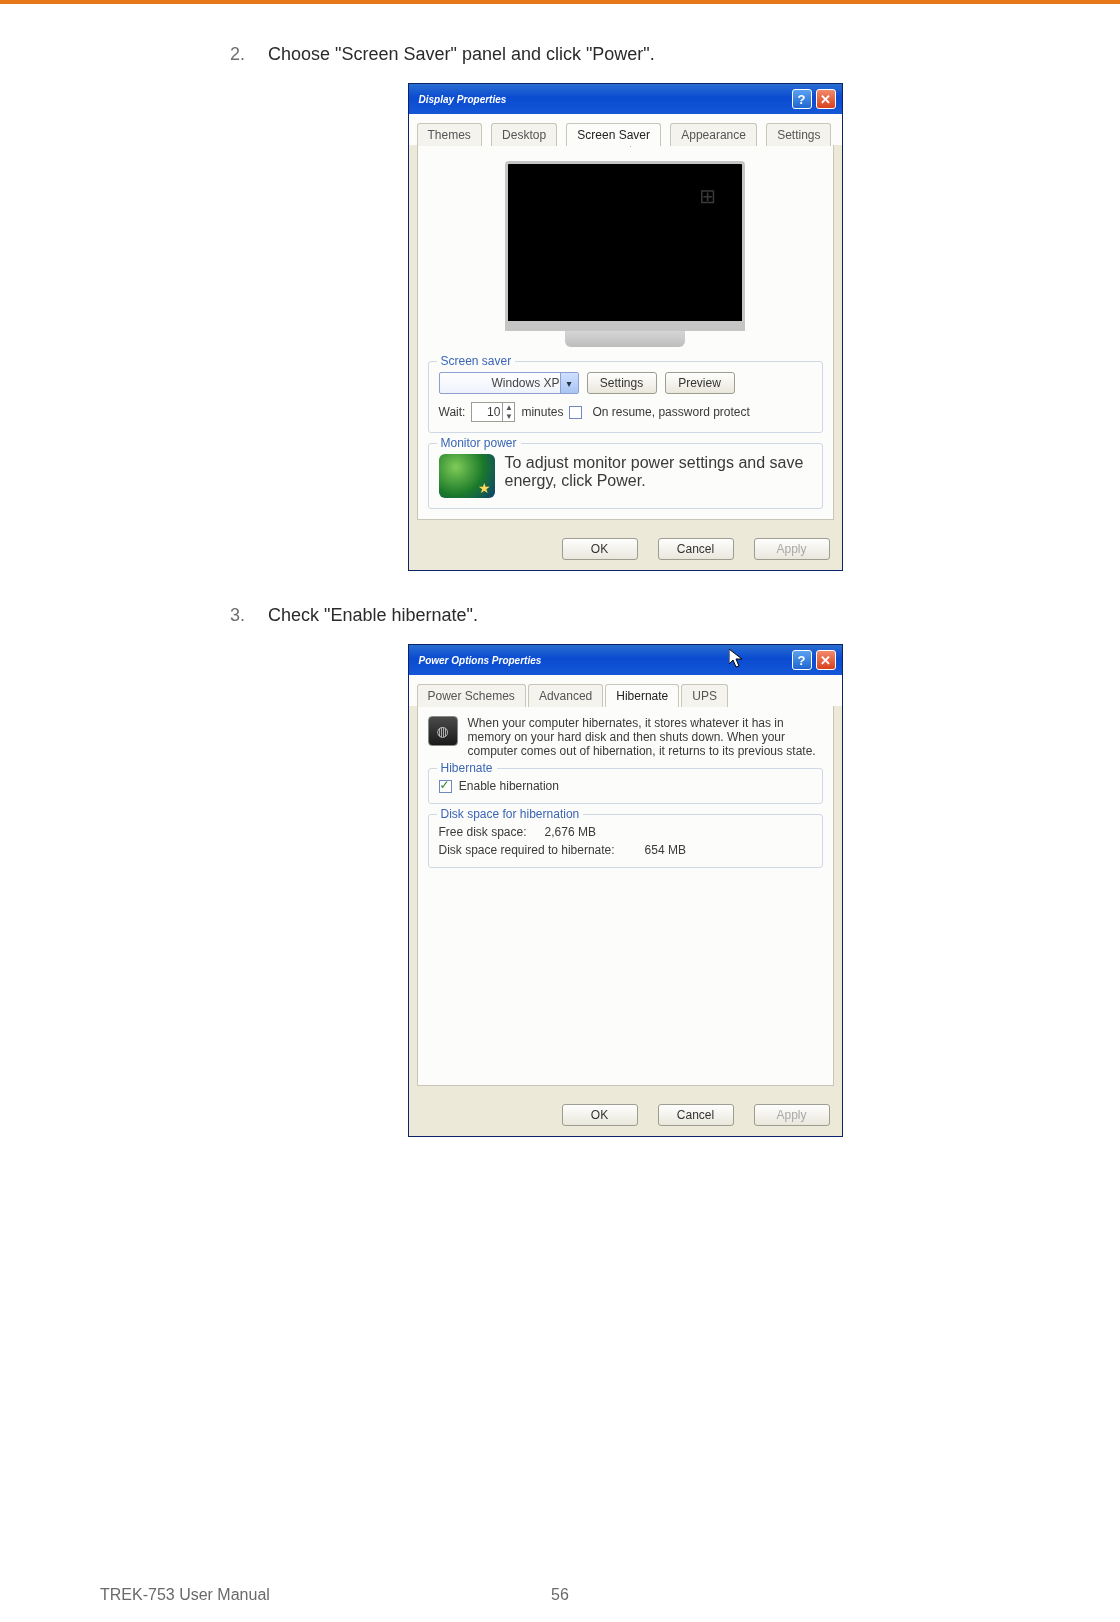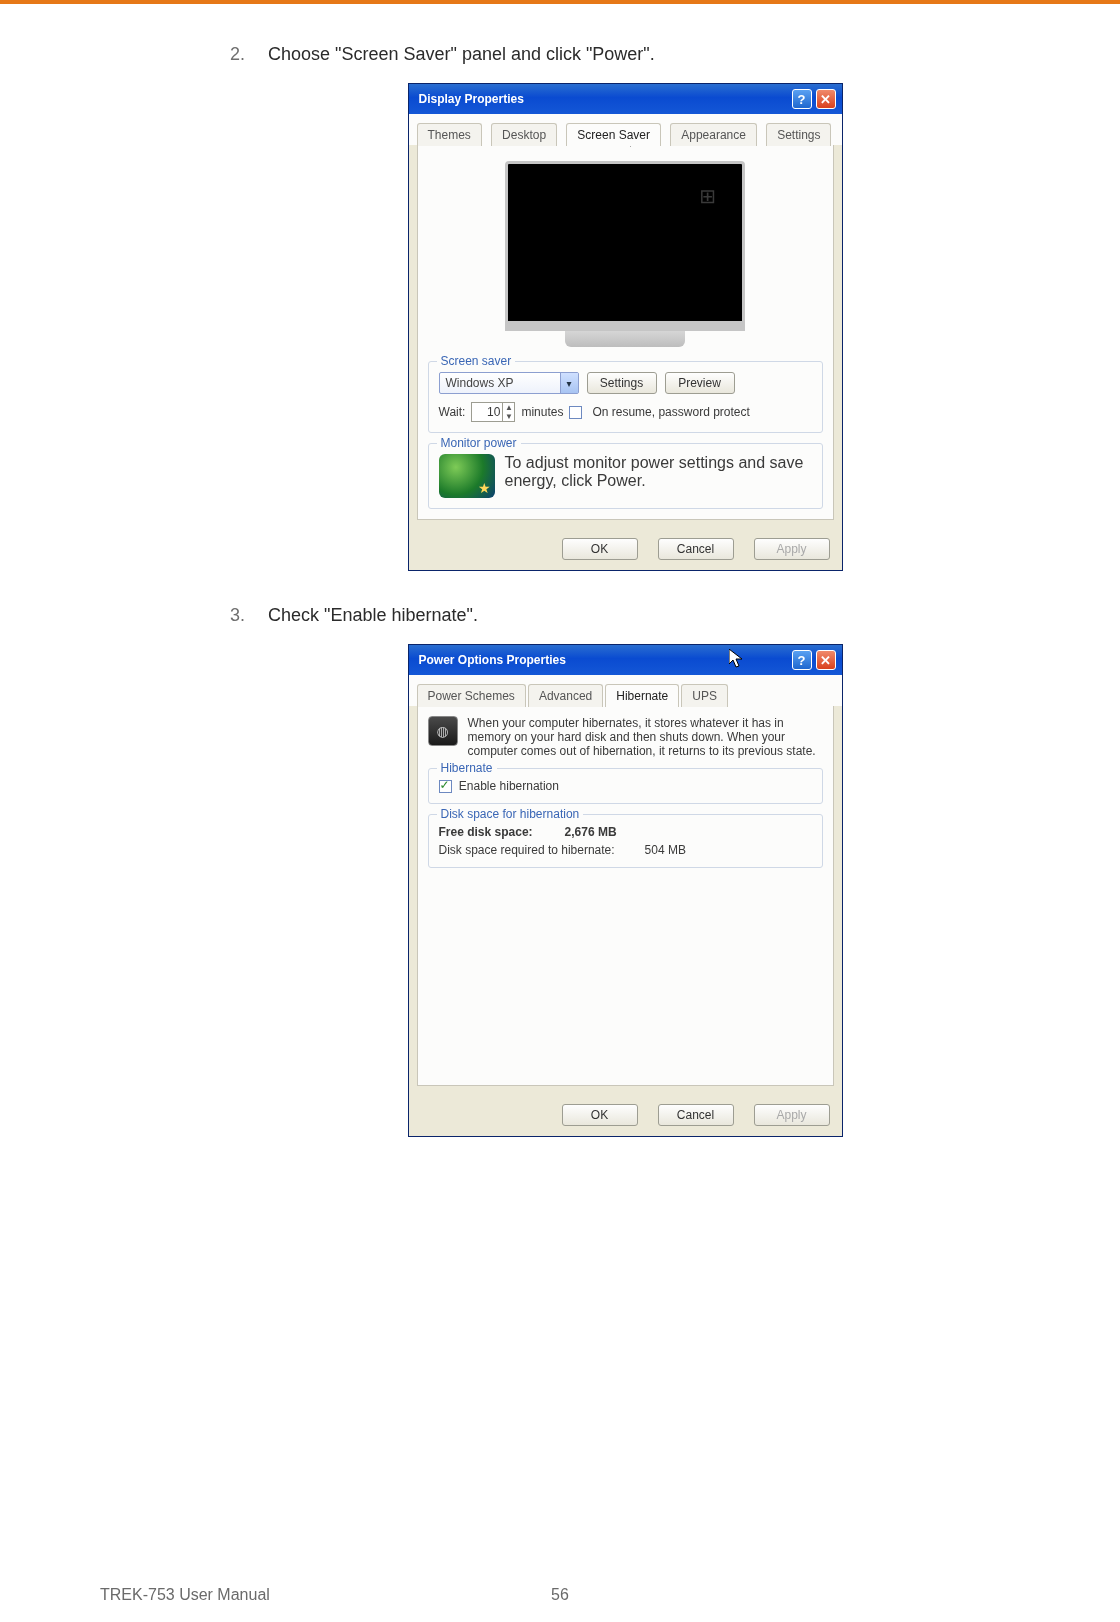--- a/index.html
+++ b/index.html
@@ -21,21 +21,21 @@
   .fig-wrap { display: flex; justify-content: center; margin-bottom: 34px; }
 
   
   .dialog { width: 435px; background: #ece9d8; border: 1px solid #0a246a; font-family: Tahoma, Arial, sans-serif; font-size: 12px; color: #3a3a3a; }
   .titlebar {
     height: 30px;
     background: linear-gradient(to bottom,#2a6ed0 0%, #0a4bd1 45%, #1457d6 100%);
     color: #fff; font-weight: bold; display: flex; align-items: center; padding: 0 6px 0 10px;
     position: relative;
   }
-  .titlebar .title { flex: 1; font-size: 12px; }
+  .titlebar .title { flex: 1; font-size: 10px; font-style: italic; }
   .tb-btn { width: 20px; height: 20px; border: 1px solid #fff; border-radius: 3px; margin-left: 4px; display:flex; align-items:center; justify-content:center; font-size:13px; font-weight:bold; }
   .tb-help  { background: linear-gradient(#5aa1f2,#1f67cf); color:#fff; }
   .tb-close { background: linear-gradient(#f08a6b,#d9411e); color:#fff; }
 
   .tabstrip { display:flex; padding: 8px 8px 0 8px; background:#fcfcfb; border-bottom:none; }
   .tab { padding: 4px 10px; font-size:12px; color:#555; border:1px solid #c9c6b9; border-bottom:none; background:#f4f3ee; margin-right:2px; border-radius:3px 3px 0 0; position:relative; top:1px; }
   .tab.active { background:#fcfcfb; color:#222; z-index:2; }
 
   .panel { background:#fcfcfb; margin: 0 8px 8px 8px; padding: 10px; border:1px solid #c9c6b9; border-top:none; }
 
@@ -44,21 +44,21 @@
 
   .monitor-block { display:flex; justify-content:center; padding-top:6px; padding-bottom:4px; }
   .monitor-outer { width: 240px; }
   .crt { border:3px solid #c5c5c5; border-bottom-width:10px; background:#000; height:170px; border-radius:4px 4px 0 0; position:relative; }
   .crt .winlogo { position:absolute; right:26px; top:20px; font-size:20px; }
   .crt-base { width:120px; height:16px; background:linear-gradient(#d6d6d6,#bdbdbd); margin:0 auto; border-radius:0 0 6px 6px; }
 
   .xp-btn { display:inline-block; min-width:70px; padding:3px 8px; text-align:center; font-size:12px; background:linear-gradient(#fefefe,#e9e7dc); border:1px solid #9d9d92; border-radius:3px; color:#333; }
   .xp-btn.disabled { color:#a9a9a9; }
   .xp-btn.hl { border:2px solid #d9411e; padding:2px 7px; }
-  .select { display:inline-block; width:140px; height:22px; background:linear-gradient(#fff,#eef2fb); border:1px solid #8c9fd0; border-radius:2px; position:relative; font-size:12px; color:#444; padding:3px 18px 0 6px; }
+  .select { display:inline-block; width:140px; height:22px; background:linear-gradient(#fff,#eef2fb); border:1px solid #8c9fd0; border-radius:2px; position:relative; font-size:12px; color:#444; padding:3px 18px 0 6px;text-align:right; }
   .select .arrow { position:absolute; right:0; top:0; width:18px; height:100%; background:linear-gradient(#cfe0ff,#a8c4f2); border-left:1px solid #8c9fd0; display:flex; align-items:center; justify-content:center; font-size:10px; color:#234; }
   .spin { display:inline-block; width:44px; height:20px; border:1px solid #9d9d92; background:#fff; text-align:right; padding:2px 14px 0 1px; position:relative; font-size:12px; }
   .spin .sp { position:absolute; right:0; top:0; width:12px; height:100%; border-left:1px solid #9d9d92; font-size:8px; line-height:9px; text-align:center; color:#555; }
   .chk { display:inline-block; width:13px; height:13px; border:1px solid #6d89c0; background:#fff; vertical-align:middle; margin-right:4px; position:relative; }
   .chk.checked::after { content:"✓"; color:#2a8a2a; font-size:12px; position:absolute; top:-3px; left:0; }
 
   .dlg-bottom { display:flex; justify-content:flex-end; gap:20px; padding:10px 12px; background:#ece9d8; }
   .dlg-bottom .xp-btn { min-width:76px; }
 
   .mp-row { display:flex; gap:10px; }
@@ -185,27 +185,27 @@
         <div class="groupbox">
           <span class="legend">Hibernate</span>
           <div>
             <span class="chk checked"></span>
             <span>Enable hibernation</span>
           </div>
         </div>
 
         <div class="groupbox">
           <span class="legend">Disk space for hibernation</span>
-          <div style="display:flex; gap:32px;font-weight:bold;">
+          <div style="display:flex; gap:18px;">
             <span>Free disk space:</span>
             <span>2,676 MB</span>
           </div>
           <div style="display:flex; gap:30px; margin-top:4px;">
             <span>Disk space required to hibernate:</span>
-            <span>504 MB</span>
+            <span>654 MB</span>
           </div>
         </div>
       </div>
       <div class="dlg-bottom">
         <span class="xp-btn">OK</span>
         <span class="xp-btn">Cancel</span>
         <span class="xp-btn disabled">Apply</span>
       </div>
     </div>
   </div>

